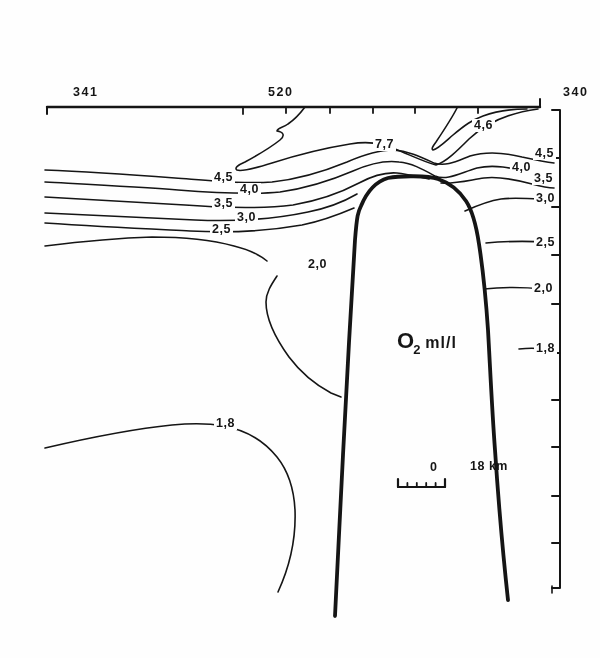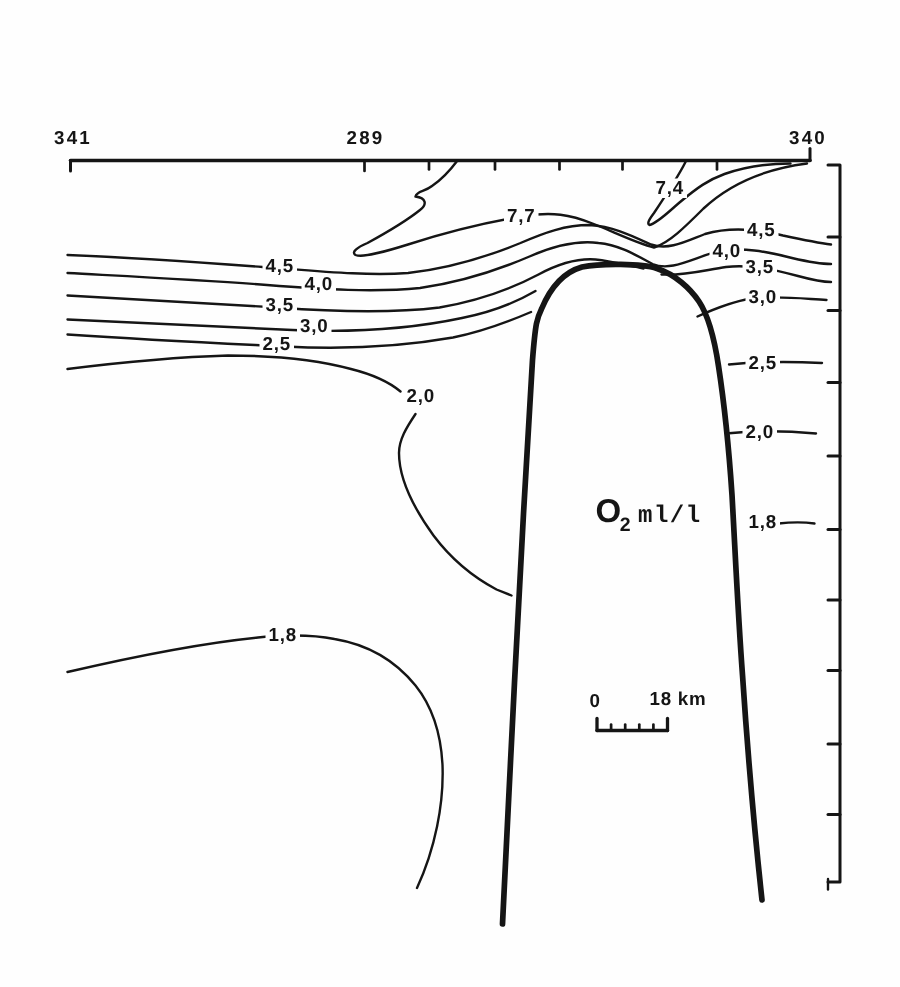--- a/index.html
+++ b/index.html
@@ -15,36 +15,37 @@
   .lbl{
     position:absolute;
     font-weight:bold;
     font-size:12.5px;
     line-height:1;
     color:#151515;
     background:#fefefe;
     padding:0 2px;
     letter-spacing:0.5px;
     white-space:nowrap;
+    margin-left:37px;
   }
   .station{
     font-size:12.5px;
     letter-spacing:1.5px;
     background:transparent;
   }
   .o2wrap{
     position:absolute;
     left:397px;top:328px;
     color:#151515;
     font-weight:bold;
     white-space:nowrap;
   }
   .o2-main{font-size:22px;}
   .o2-sub{font-size:13px;position:relative;top:6px;left:-1px;}
-  .o2-unit{font-size:16px;letter-spacing:1px;margin-left:4px;font-family:Liberation Mono, monospace;}
+  .o2-unit{font-size:16px;letter-spacing:1px;margin-left:4px;}
   .scalelbl{background:transparent;letter-spacing:0.5px;}
 </style>
 </head>
 <body>
 
 <div id="figure">
 
   <svg width="600" height="658" viewBox="0 0 600 658">
     <g stroke="#151515" fill="none" stroke-linecap="round" stroke-linejoin="round">
 
@@ -185,24 +186,24 @@
         <path d="M445,487 L445,479" stroke-width="2.2"></path>
         <path d="M407.4,487 L407.4,483"></path>
         <path d="M416.8,487 L416.8,483"></path>
         <path d="M426.2,487 L426.2,483"></path>
         <path d="M435.6,487 L435.6,483"></path>
       </g>
     </g>
   </svg>
 
   <span class="lbl station" style="left:34px;top:86px;">341</span>
-  <span class="lbl station" style="left:229px;top:86px;">289</span>
+  <span class="lbl station" style="left:229px;top:86px;">520</span>
   <span class="lbl station" style="left:524px;top:86px;">340</span>
 
-  <span class="lbl" style="left:435px;top:119px;">7,4</span>
+  <span class="lbl" style="left:435px;top:119px;">4,6</span>
   <span class="lbl" style="left:336px;top:138px;">7,7</span>
 
   <span class="lbl" style="left:175px;top:171px;">4,5</span>
   <span class="lbl" style="left:201px;top:183px;">4,0</span>
   <span class="lbl" style="left:175px;top:197px;">3,5</span>
   <span class="lbl" style="left:198px;top:211px;">3,0</span>
   <span class="lbl" style="left:173px;top:223px;">2,5</span>
   <span class="lbl" style="left:269px;top:258px;">2,0</span>
   <span class="lbl" style="left:177px;top:417px;">1,8</span>
 

